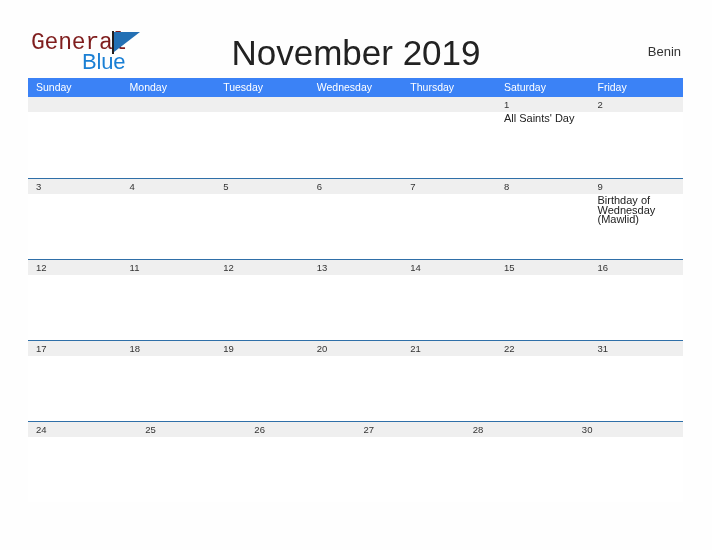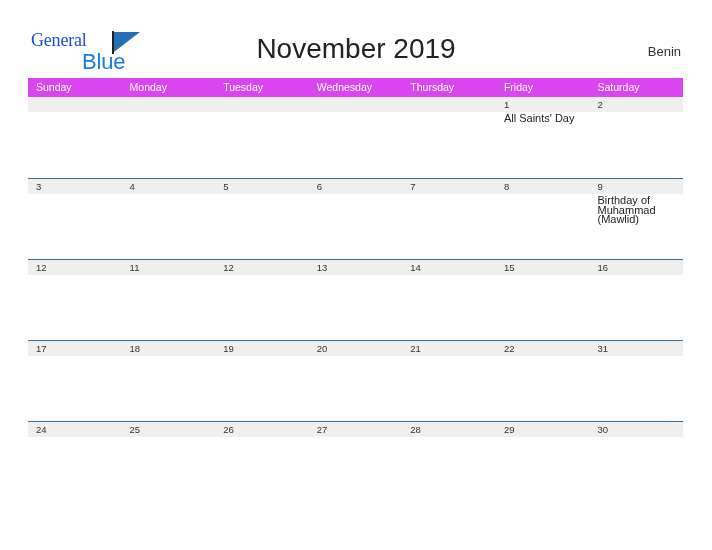--- a/index.html
+++ b/index.html
@@ -33,24 +33,24 @@
     position: absolute;
     left: 31px;
     top: 30px;
     width: 130px;
     height: 40px;
   }
   .logo-general {
     position: absolute;
     left: 0;
     top: 0;
-    font-size: 18px;
+    font-size: 23px;
     letter-spacing: -0.2px;
-    color: #1d4ed8;
-    font-family: Liberation Serif, serif;
+    color: #7f1d1d;
+    font-family: Liberation Mono, monospace;
   }
   .logo-blue {
     position: absolute;
     left: 51px;
     top: 19px;
     font-size: 22px;
     letter-spacing: -0.2px;
     color: #1a7fd4;
     font-family: "Liberation Sans", sans-serif;
   }
@@ -71,21 +71,21 @@
     height: 23px;
     background: #231f20;
   }
 
   .title {
     position: absolute;
     left: 0;
     top: 33px;
     width: 712px;
     text-align: center;
-    font-size: 28px;
+    font-size: 35px;
     color: #222222;
     font-family: "Liberation Sans", sans-serif;
   }
   .country {
     position: absolute;
     right: 31px;
     top: 44px;
     font-size: 13px;
     color: #333333;
     padding-left: 32px;
@@ -95,21 +95,21 @@
   .calendar {
     position: absolute;
     left: 28px;
     top: 78px;
     width: 655px;
   }
   .weekdays {
     display: flex;
     width: 100%;
     height: 19px;
-    background: #d946ef;
+    background: #3b82f6;
   }
   .weekday {
     flex: 1 1 0;
     font-size: 10.5px;
     color: #ffffff;
     line-height: 19px;
     padding-left: 8px;
     box-sizing: border-box;
     overflow: hidden;
     white-space: nowrap;
@@ -175,22 +175,22 @@
 
   </div>
 
   <div class="calendar">
     <div class="weekdays" id="weekday-row">
         <div class="weekday">Sunday</div>
         <div class="weekday">Monday</div>
         <div class="weekday">Tuesday</div>
         <div class="weekday">Wednesday</div>
         <div class="weekday">Thursday</div>
+        <div class="weekday">Saturday</div>
         <div class="weekday">Friday</div>
-        <div class="weekday">Saturday</div>
       </div>
     <div id="weeks-container">
         <div class="week">
           <div class="day">
             <div class="day-band">
               <span class="day-num"></span>
             </div>
           </div>
           <div class="day">
             <div class="day-band">
@@ -255,21 +255,21 @@
           <div class="day">
             <div class="day-band">
               <span class="day-num">8</span>
             </div>
           </div>
           <div class="day">
             <div class="day-band">
               <span class="day-num">9</span>
             </div>
             <div class="events">
-              <div class="event">Birthday of Muhammad (Mawlid)</div>
+              <div class="event">Birthday of Wednesday (Mawlid)</div>
             </div>
           </div>
         </div>
         <div class="week">
           <div class="day">
             <div class="day-band">
               <span class="day-num">12</span>
             </div>
           </div>
           <div class="day">
@@ -357,25 +357,20 @@
             </div>
           </div>
           <div class="day">
             <div class="day-band">
               <span class="day-num">27</span>
             </div>
           </div>
           <div class="day">
             <div class="day-band">
               <span class="day-num">28</span>
-            </div>
-          </div>
-          <div class="day">
-            <div class="day-band">
-              <span class="day-num">29</span>
             </div>
           </div>
           <div class="day">
             <div class="day-band">
               <span class="day-num">30</span>
             </div>
           </div>
         </div>
       </div>
   </div>

